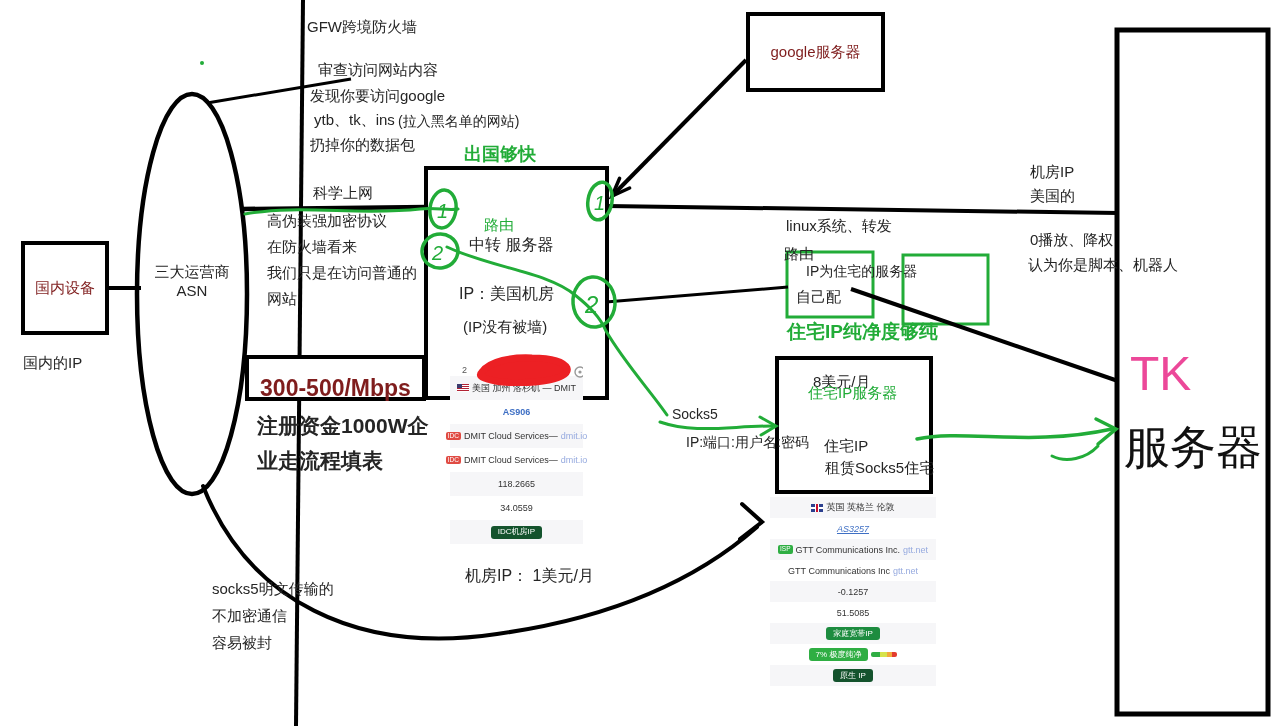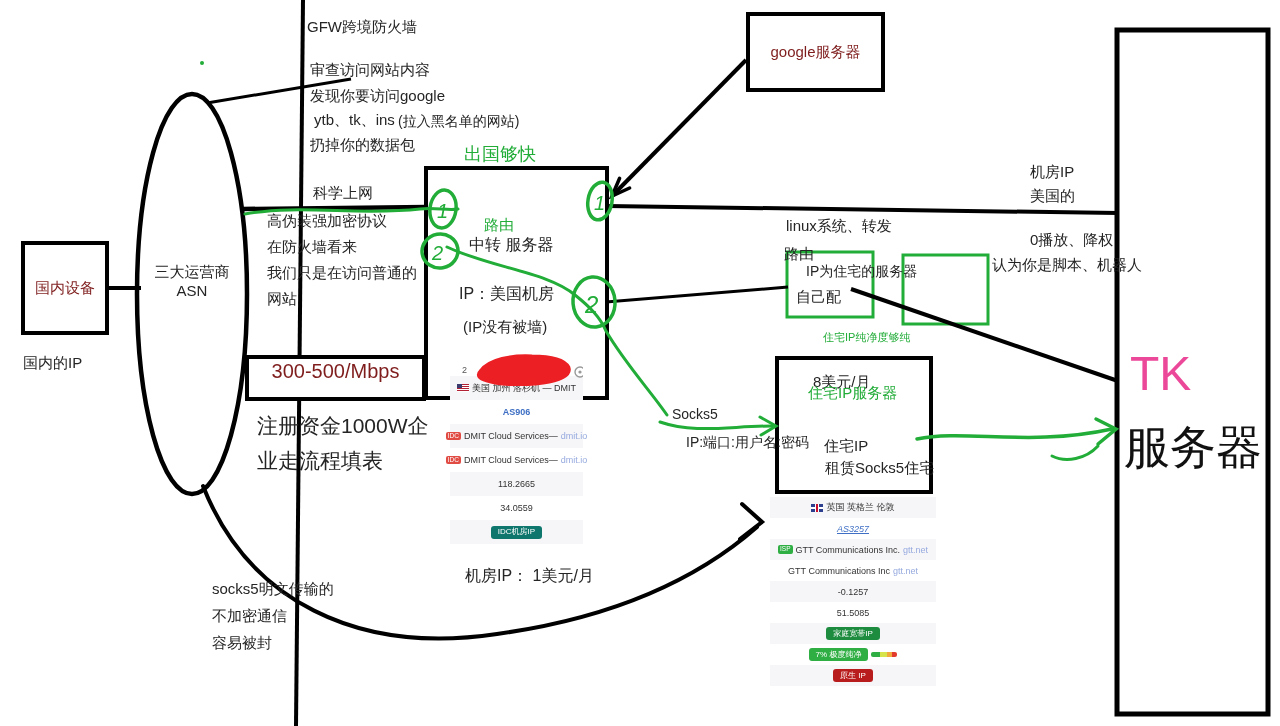--- a/index.html
+++ b/index.html
@@ -1,40 +1,40 @@
 <!DOCTYPE html>
 <html><head>
 <meta charset="utf-8">
 <style>
   html,body{margin:0;padding:0;background:#fff;}
   .stage{position:relative;width:1280px;height:726px;background:#fff;overflow:hidden;
          font-family:"Liberation Sans","DejaVu Sans",sans-serif;color:#222;}
   svg.layer{position:absolute;left:0;top:0;z-index:1;}
   .t{position:absolute;white-space:nowrap;z-index:2;color:#252525;font-size:15px;line-height:1.2;}
-  .bold{font-weight:normal;}
+  .bold{font-weight:bold;}
   .green{color:#22ac38;}
   .boxlabel{position:absolute;z-index:2;display:flex;align-items:center;justify-content:center;color:#7f1d1d;}
   
   .card{position:absolute;z-index:3;background:#fff;font-size:9px;color:#333;}
   .card .row{display:flex;align-items:center;justify-content:center;gap:3px;white-space:nowrap;}
   .card .alt{background:#f6f6f8;}
   .dc .row{height:24px;}
   .resi .row{height:21px;}
   .scribble-row{height:34px;position:relative;background:#fff;}
   .badge{display:inline-block;font-size:6.5px;color:#fff;border-radius:2px;padding:1px 2px;line-height:1;}
   .badge.red{background:#e04b43;}
   .badge.grn{background:#2fae43;}
   .lnk{color:#3e6fc4;text-decoration:none;cursor:pointer;}
   .lnk.sub{color:#96aadf;}
   .lnk.und{text-decoration:underline;font-style:italic;}
   .tag{color:#fff;border-radius:3px;padding:2.5px 7px;font-size:8px;line-height:1;}
-  .tag.redtag{background:#0f766e;}
+  .tag.redtag{background:#14532d;}
   .tag.dgreen{background:#1d8c3f;}
   .tag.mgreen{background:#2fae43;}
-  .tag.lgreen{background:#b91c1c;}
+  .tag.lgreen{background:#14532d;}
   .grad{width:26px;height:5px;border-radius:2px;
         background:linear-gradient(90deg,#2fae43 0 35%,#d6e34b 35% 60%,#f2a93b 60% 80%,#e23b2e 80% 100%);}
   .flag{display:inline-block;width:12px;height:8px;flex:0 0 auto;}
   .flag.us{background:
      linear-gradient(180deg,#b22234 0 12.5%,#fff 12.5% 25%,#b22234 25% 37.5%,#fff 37.5% 50%,#b22234 50% 62.5%,#fff 62.5% 75%,#b22234 75% 87.5%,#fff 87.5% 100%);
      position:relative;}
   .flag.us::after{content:"";position:absolute;left:0;top:0;width:5px;height:4px;background:#3c3b6e;}
   .flag.gb{background:
      linear-gradient(0deg,transparent 44%,#c8102e 44% 56%,transparent 56%),
      linear-gradient(90deg,transparent 44%,#c8102e 44% 56%,transparent 56%),
@@ -86,70 +86,70 @@
     <ellipse cx="440" cy="251" rx="18" ry="17" transform="rotate(-10 440 251)" stroke="#22ac38" stroke-width="3.5" fill="none"></ellipse>
     <text x="432" y="260" font-size="20" font-style="italic" fill="#22ac38">2</text>
     <ellipse cx="600" cy="201" rx="12" ry="19" transform="rotate(10 600 201)" stroke="#22ac38" stroke-width="3.5" fill="none"></ellipse>
     <text x="594" y="210" font-size="20" font-style="italic" fill="#22ac38">1</text>
     <ellipse cx="594" cy="302" rx="21" ry="25" transform="rotate(-5 594 302)" stroke="#22ac38" stroke-width="3.5" fill="none"></ellipse>
     <text x="585" y="313" font-size="24" font-style="italic" fill="#22ac38">2</text>
     <circle cx="202" cy="63" r="2" fill="#22ac38"></circle>
   </svg>
 
   <div class="t" style="left:265px;top:18px;margin-left:42px;">GFW跨境防火墙</div>
-  <div class="t" style="left:310px;top:61px;">审查访问网站内容</div>
+  <div class="t" style="left:318px;top:61px;">审查访问网站内容</div>
   <div class="t" style="left:310px;top:87px;">发现你要访问google</div>
   <div class="t" style="left:314px;top:111px;">ytb、tk、ins</div>
   <div class="t" style="left:398px;top:113px;font-size:14px;">(拉入黑名单的网站)</div>
   <div class="t" style="left:310px;top:136px;">扔掉你的数据包</div>
 
   <div class="t" style="left:313px;top:184px;">科学上网</div>
   <div class="t" style="left:267px;top:212px;">高伪装强加密协议</div>
   <div class="t" style="left:267px;top:238px;">在防火墙看来</div>
   <div class="t" style="left:267px;top:264px;">我们只是在访问普通的</div>
   <div class="t" style="left:267px;top:290px;">网站</div>
 
   <div class="boxlabel" style="left:23px;top:243px;width:84px;height:90px;font-size:15px;">国内设备</div>
   <div class="t" style="left:137px;top:262px;width:110px;text-align:center;white-space:normal;line-height:19px;">
     <span>三大运营商</span><br>
     <span>ASN</span>
   </div>
   <div class="t" style="left:23px;top:354px;">国内的IP</div>
-  <div class="boxlabel bold" style="left:247px;top:350px;width:177px;height:42px;font-size:20px;">300-500/Mbps</div>
+  <div class="boxlabel bold" style="left:247px;top:367px;width:177px;height:42px;font-size:23px;">300-500/Mbps</div>
   <div class="t bold" style="left:257px;top:413px;font-size:21px;">注册资金1000W企</div>
   <div class="t bold" style="left:257px;top:448px;font-size:21px;">业走流程填表</div>
 
   <div class="t bold green" style="left:464px;top:144px;font-size:18px;">出国够快</div>
   <div class="t green" style="left:484px;top:216px;">路由</div>
   <div class="t" style="left:469px;top:235px;font-size:16px;">中转 服务器</div>
   <div class="t" style="left:459px;top:284px;font-size:16px;">IP：美国机房</div>
   <div class="t" style="left:463px;top:318px;">(IP没有被墙)</div>
   <div class="t" style="left:465px;top:566px;font-size:16px;">机房IP： 1美元/月</div>
 
   <div class="boxlabel" style="left:748px;top:14px;width:135px;height:76px;font-size:15px;">google服务器</div>
 
   <div class="t" style="left:786px;top:217px;">linux系统、转发</div>
   <div class="t" style="left:784px;top:245px;">路由</div>
   <div class="t" style="left:806px;top:263px;font-size:14px;">IP为住宅的服务器</div>
   <div class="t" style="left:796px;top:288px;">自己配</div>
 
-  <div class="t bold green" style="left:787px;top:331px;font-size:11px;margin-left:36px;">住宅IP纯净度够纯</div>
+  <div class="t bold green" style="left:787px;top:321px;font-size:19px;">住宅IP纯净度够纯</div>
   <div class="t" style="left:813px;top:373px;">8美元/月</div>
   <div class="t green" style="left:808px;top:384px;">住宅IP服务器</div>
   <div class="t" style="left:824px;top:437px;">住宅IP</div>
   <div class="t" style="left:813px;top:459px;margin-left:12px;">租赁Socks5住宅</div>
   <div class="t" style="left:672px;top:406px;font-size:14px;">Socks5</div>
   <div class="t" style="left:686px;top:434px;font-size:14px;">IP:端口:用户名:密码</div>
 
   <div class="t" style="left:1130px;top:345px;font-size:48px;color:#ec4899;">TK</div>
   <div class="t" style="left:1124px;top:420px;font-size:46px;color:#111;">服务器</div>
   <div class="t" style="left:1030px;top:163px;">机房IP</div>
   <div class="t" style="left:1030px;top:187px;">美国的</div>
   <div class="t" style="left:1030px;top:231px;">0播放、降权</div>
-  <div class="t" style="left:992px;top:256px;">认为你是脚本、机器人</div>
+  <div class="t" style="left:1028px;top:256px;">认为你是脚本、机器人</div>
 
   <div class="t" style="left:212px;top:580px;">socks5明文传输的</div>
   <div class="t" style="left:212px;top:607px;">不加密通信</div>
   <div class="t" style="left:212px;top:634px;">容易被封</div>
 
   <div class="card dc" style="left:450px;top:352px;width:133px;">
     <div class="row scribble-row">
       <span class="ipfrag">2</span>
       <svg width="133" height="34" style="position:absolute;left:0;top:0;">
         <path d="M32,20 C40,9 62,5 82,6 C98,6 113,9 117,16 C119,22 109,27 93,29 C72,32 49,31 37,27 C30,25 29,23 32,20 Z" fill="#ec2024" stroke="#ec2024" stroke-width="7" stroke-linejoin="round"></path>

